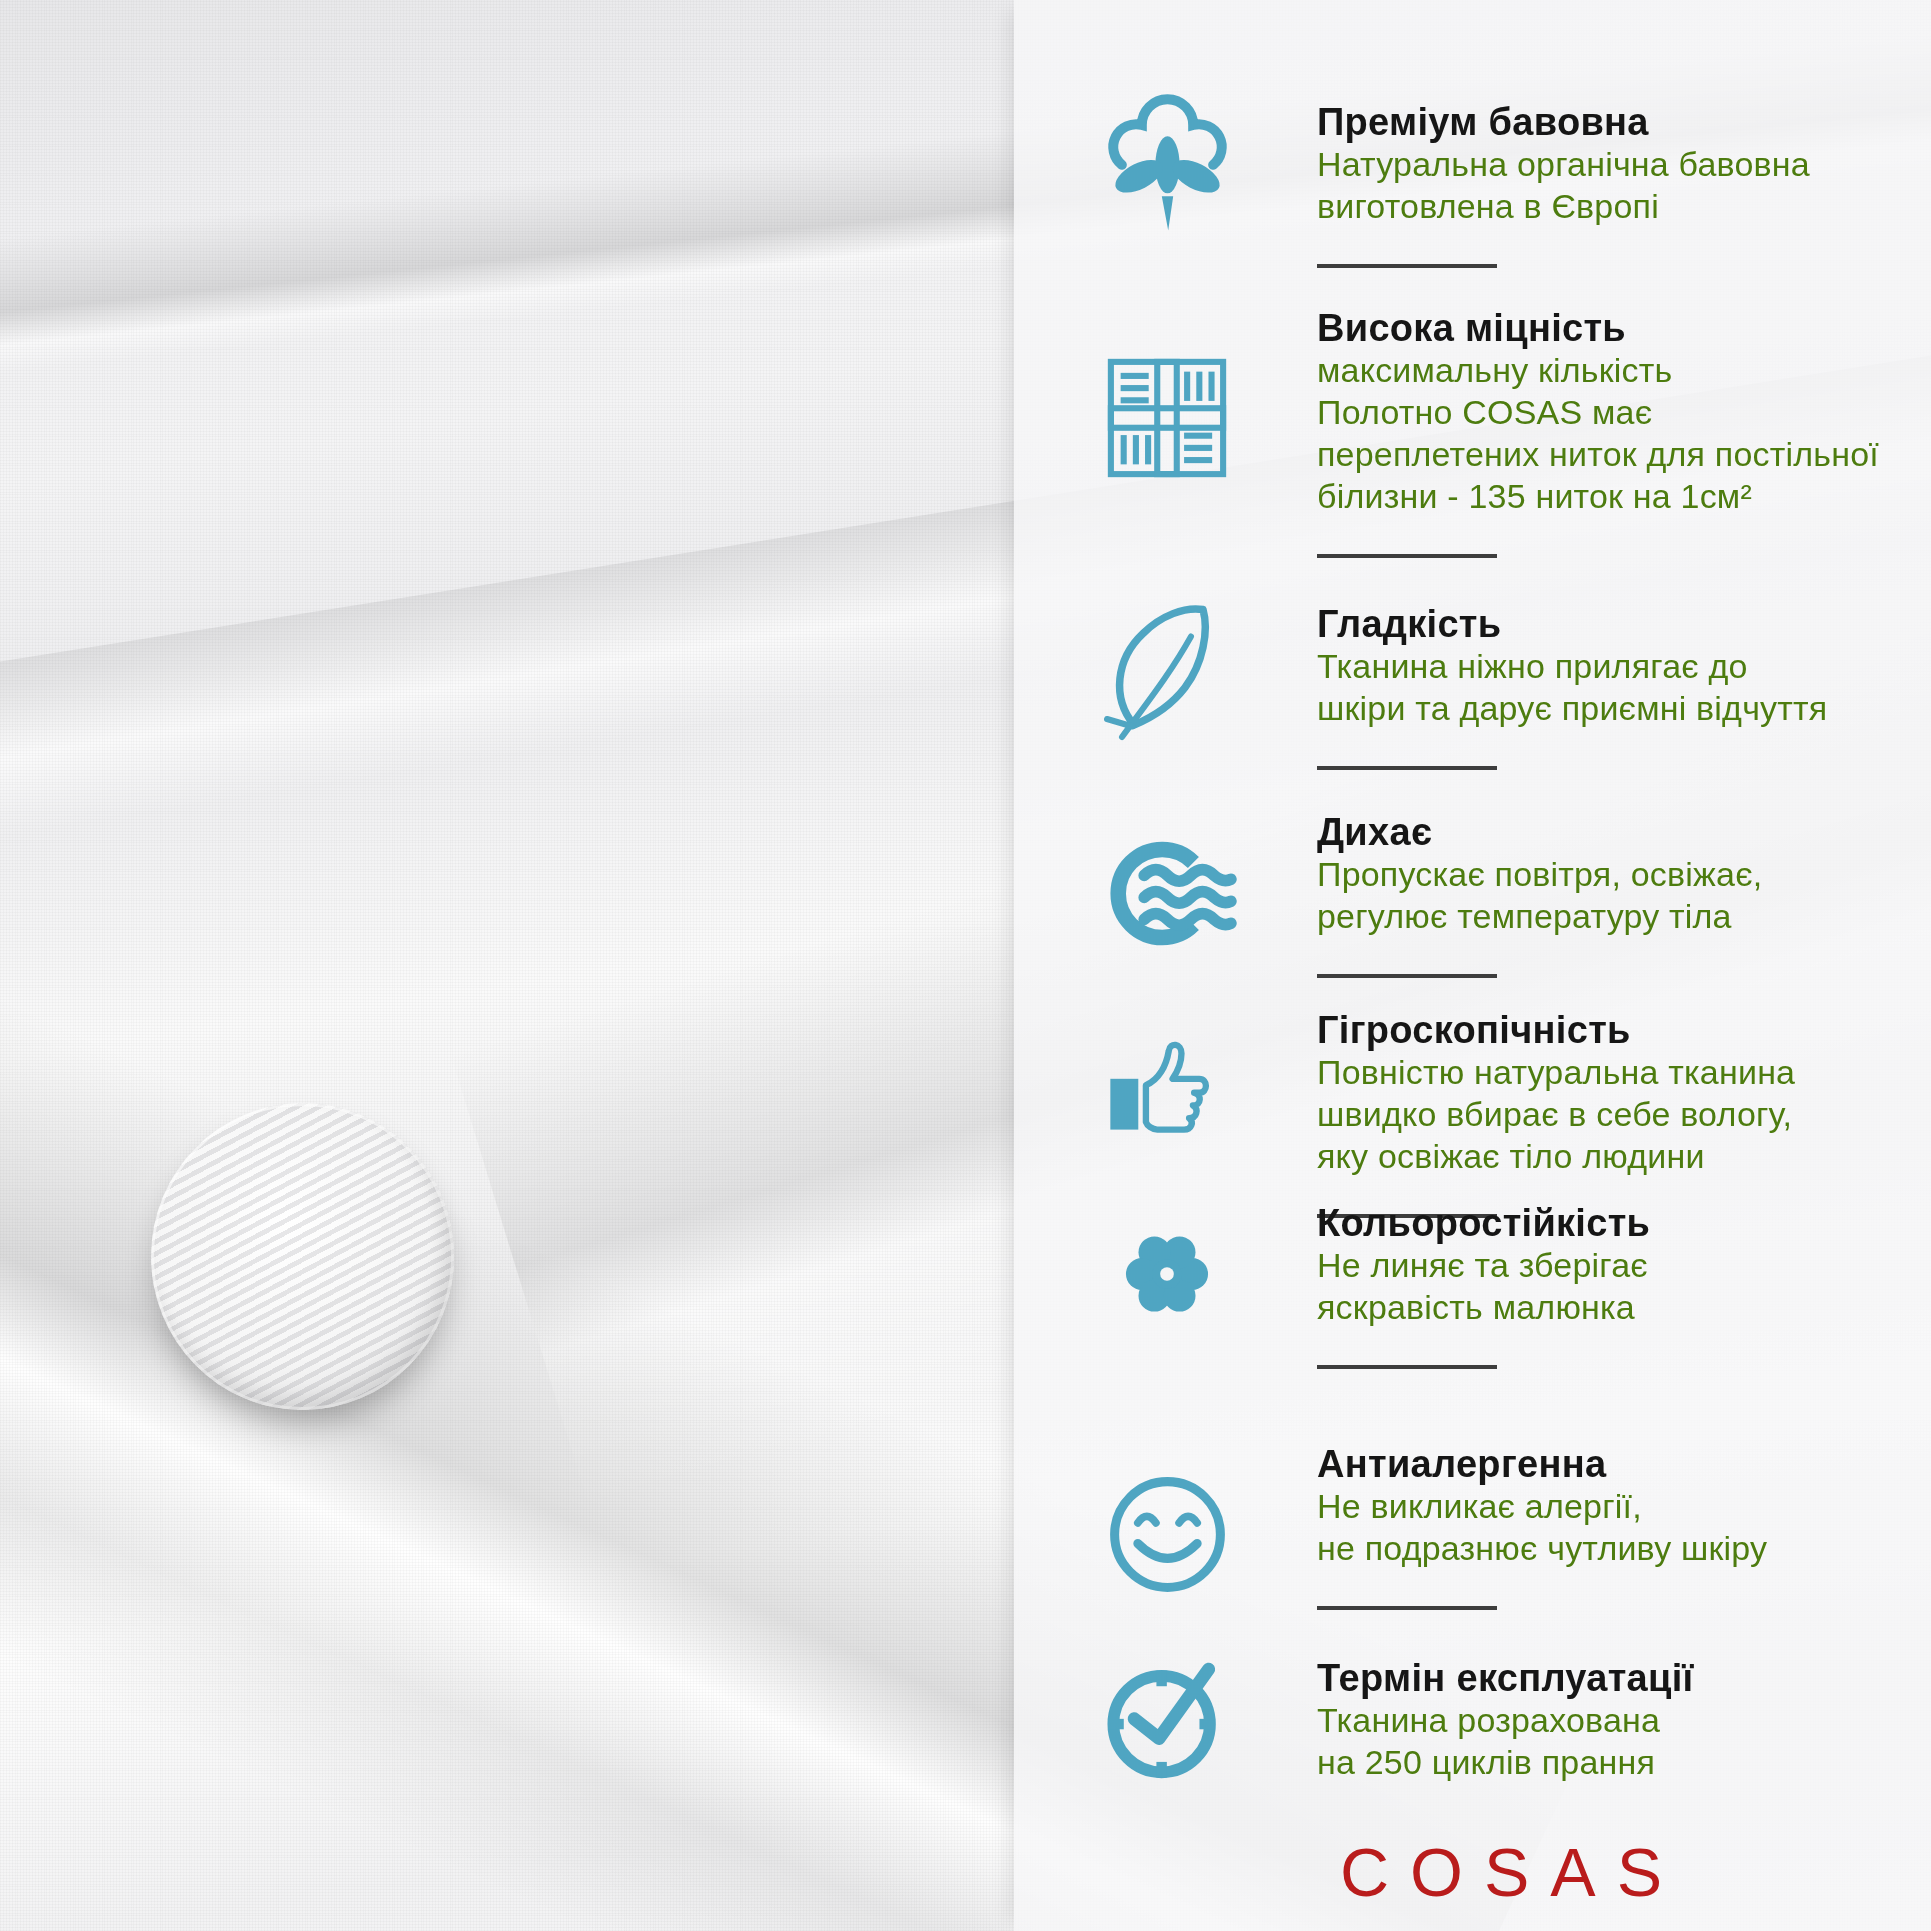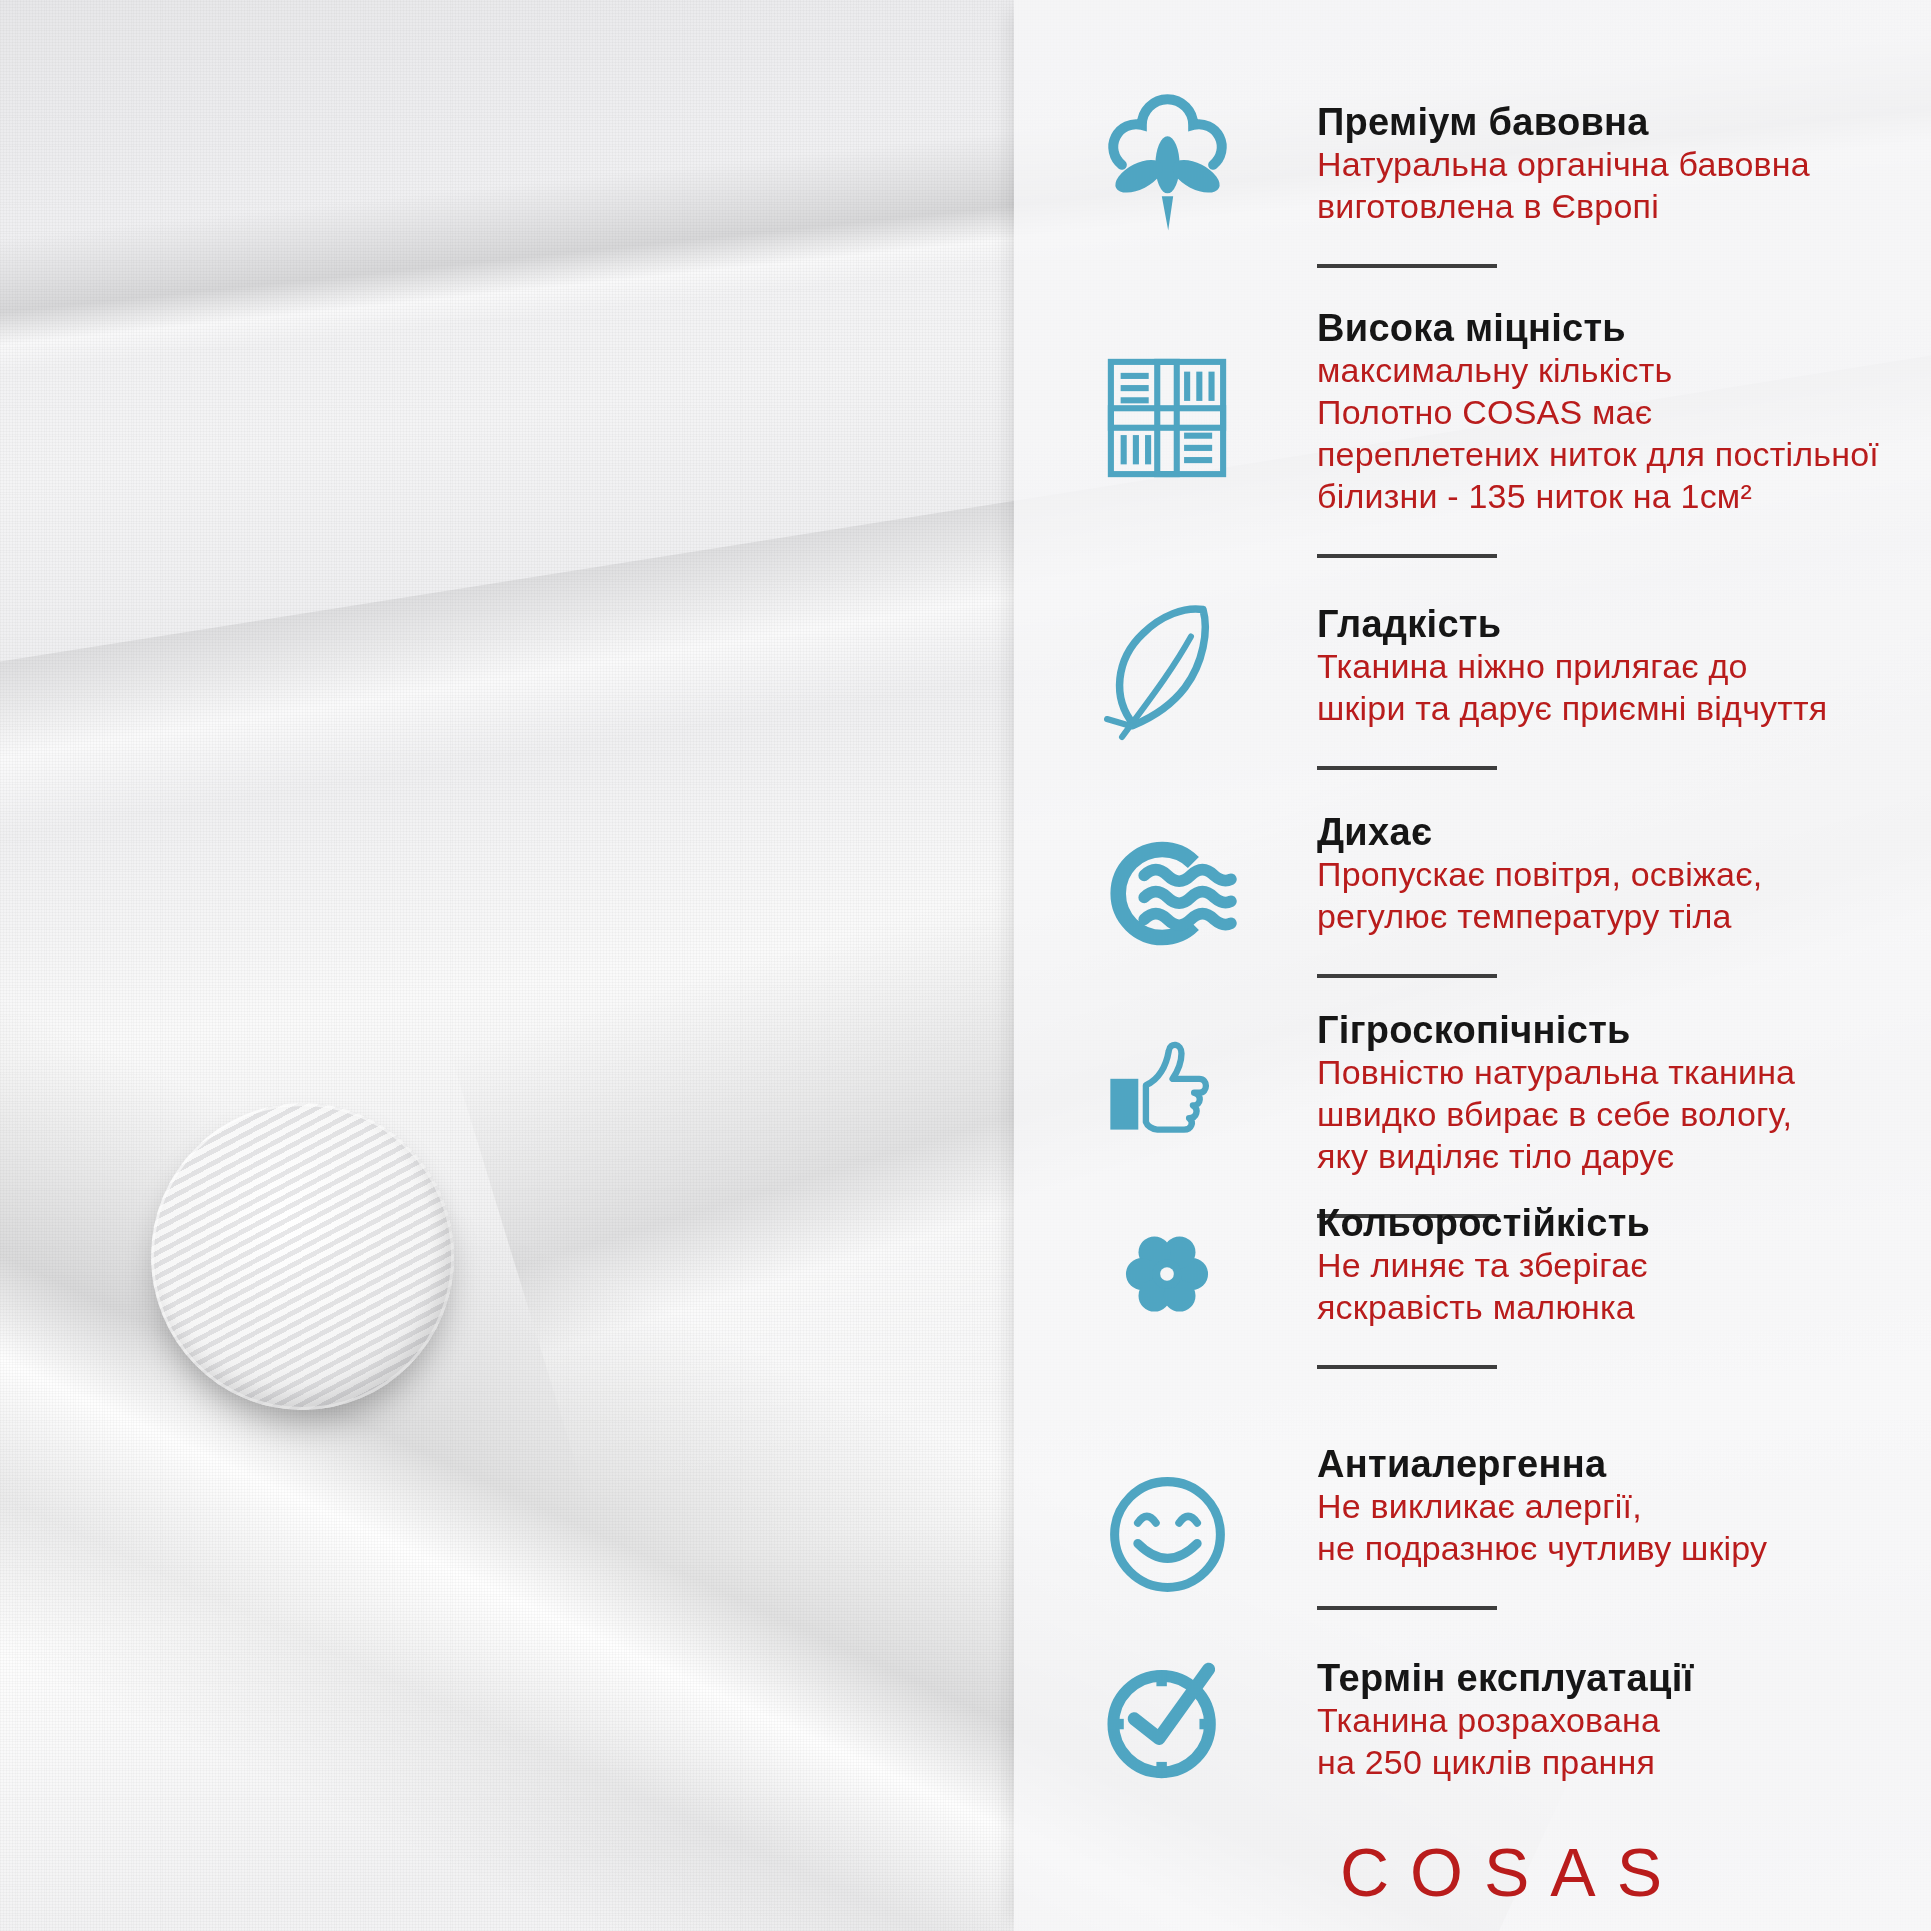--- a/index.html
+++ b/index.html
@@ -27,21 +27,21 @@
     background-blend-mode:multiply;
     box-shadow:0 19.3px 33px -7.7px rgba(0,0,0,0.28), inset -7.7px -11.6px 19.3px rgba(0,0,0,0.10), inset 0 0 0 2.9px rgba(255,255,255,0.65);}
 
   
   .panel{position:absolute;left:1014px;top:0;width:917px;height:1931px;
     background:rgba(246,246,248,0.82);box-shadow:-11.6px 0 21px -9.7px rgba(0,0,0,0.12);}
   .section{position:absolute;left:0;width:100%;margin-left:23px;}
   .icon-box{position:absolute;left:48px;width:164px;height:164px;display:flex;align-items:center;justify-content:center;}
   .txt{margin-left:280px;margin-right:29px;}
   .f-title{font-size:38px;font-weight:bold;color:#161616;line-height:42px;letter-spacing:0.3px;white-space:nowrap;}
-  .f-line{font-size:34px;color:#b91c1c;line-height:42px;letter-spacing:0.2px;white-space:nowrap;}
+  .f-line{font-size:34px;color:#4d7c0f;line-height:42px;letter-spacing:0.2px;white-space:nowrap;}
   .divider{width:180px;height:3.9px;background:#3d3d3d;margin-top:37px;}
 
   .s1{top:101px}.s1 .icon-box{top:-21px}
   .s2{top:307px}.s2 .icon-box{top:29px}
   .s3{top:603px}.s3 .icon-box{top:-14.5px}
   .s4{top:811px}.s4 .icon-box{top:0px}
   .s5{top:1009px}.s5 .icon-box{top:0px}
   .s6{top:1202px}.s6 .icon-box{top:-9.7px}
   .s7{top:1443px}.s7 .icon-box{top:9.7px}
   .s8{top:1657px}.s8 .icon-box{top:-19.3px}
@@ -153,21 +153,21 @@
       <div class="icon-box">
         <svg width="127" height="127" viewBox="0 0 100 100">
           <rect class="fl" x="5" y="40" width="22" height="40"></rect>
           <path class="st" stroke-width="5" stroke-linejoin="round" d="M33,45 C43,41 49,30 51,18 C52,11 61,12 61,20 C61,28 58,34 54,40 L75,40 C82,40 82,51 75,51 L71,51 C77,52 77,61 70,61 C75,64 73,71 67,71 C71,74 69,80 63,80 L42,80 C38,80 34,77 33,74 Z"></path>
         </svg>
       </div>
       <div class="txt">
         <div class="f-title">Гігроскопічність</div>
         <div class="f-line">Повністю натуральна тканина</div>
         <div class="f-line">швидко вбирає в себе вологу,</div>
-        <div class="f-line">яку виділяє тіло дарує</div>
+        <div class="f-line">яку освіжає тіло людини</div>
         <div class="divider"></div>
       </div>
     </div>
 
     <div class="section s6">
       <div class="icon-box">
         <svg width="114" height="114" viewBox="0 0 100 100">
           <circle class="fl" cx="72" cy="50" r="14"></circle>
             <circle class="fl" cx="61" cy="31" r="14"></circle>
           <circle class="fl" cx="39" cy="31" r="14"></circle>

